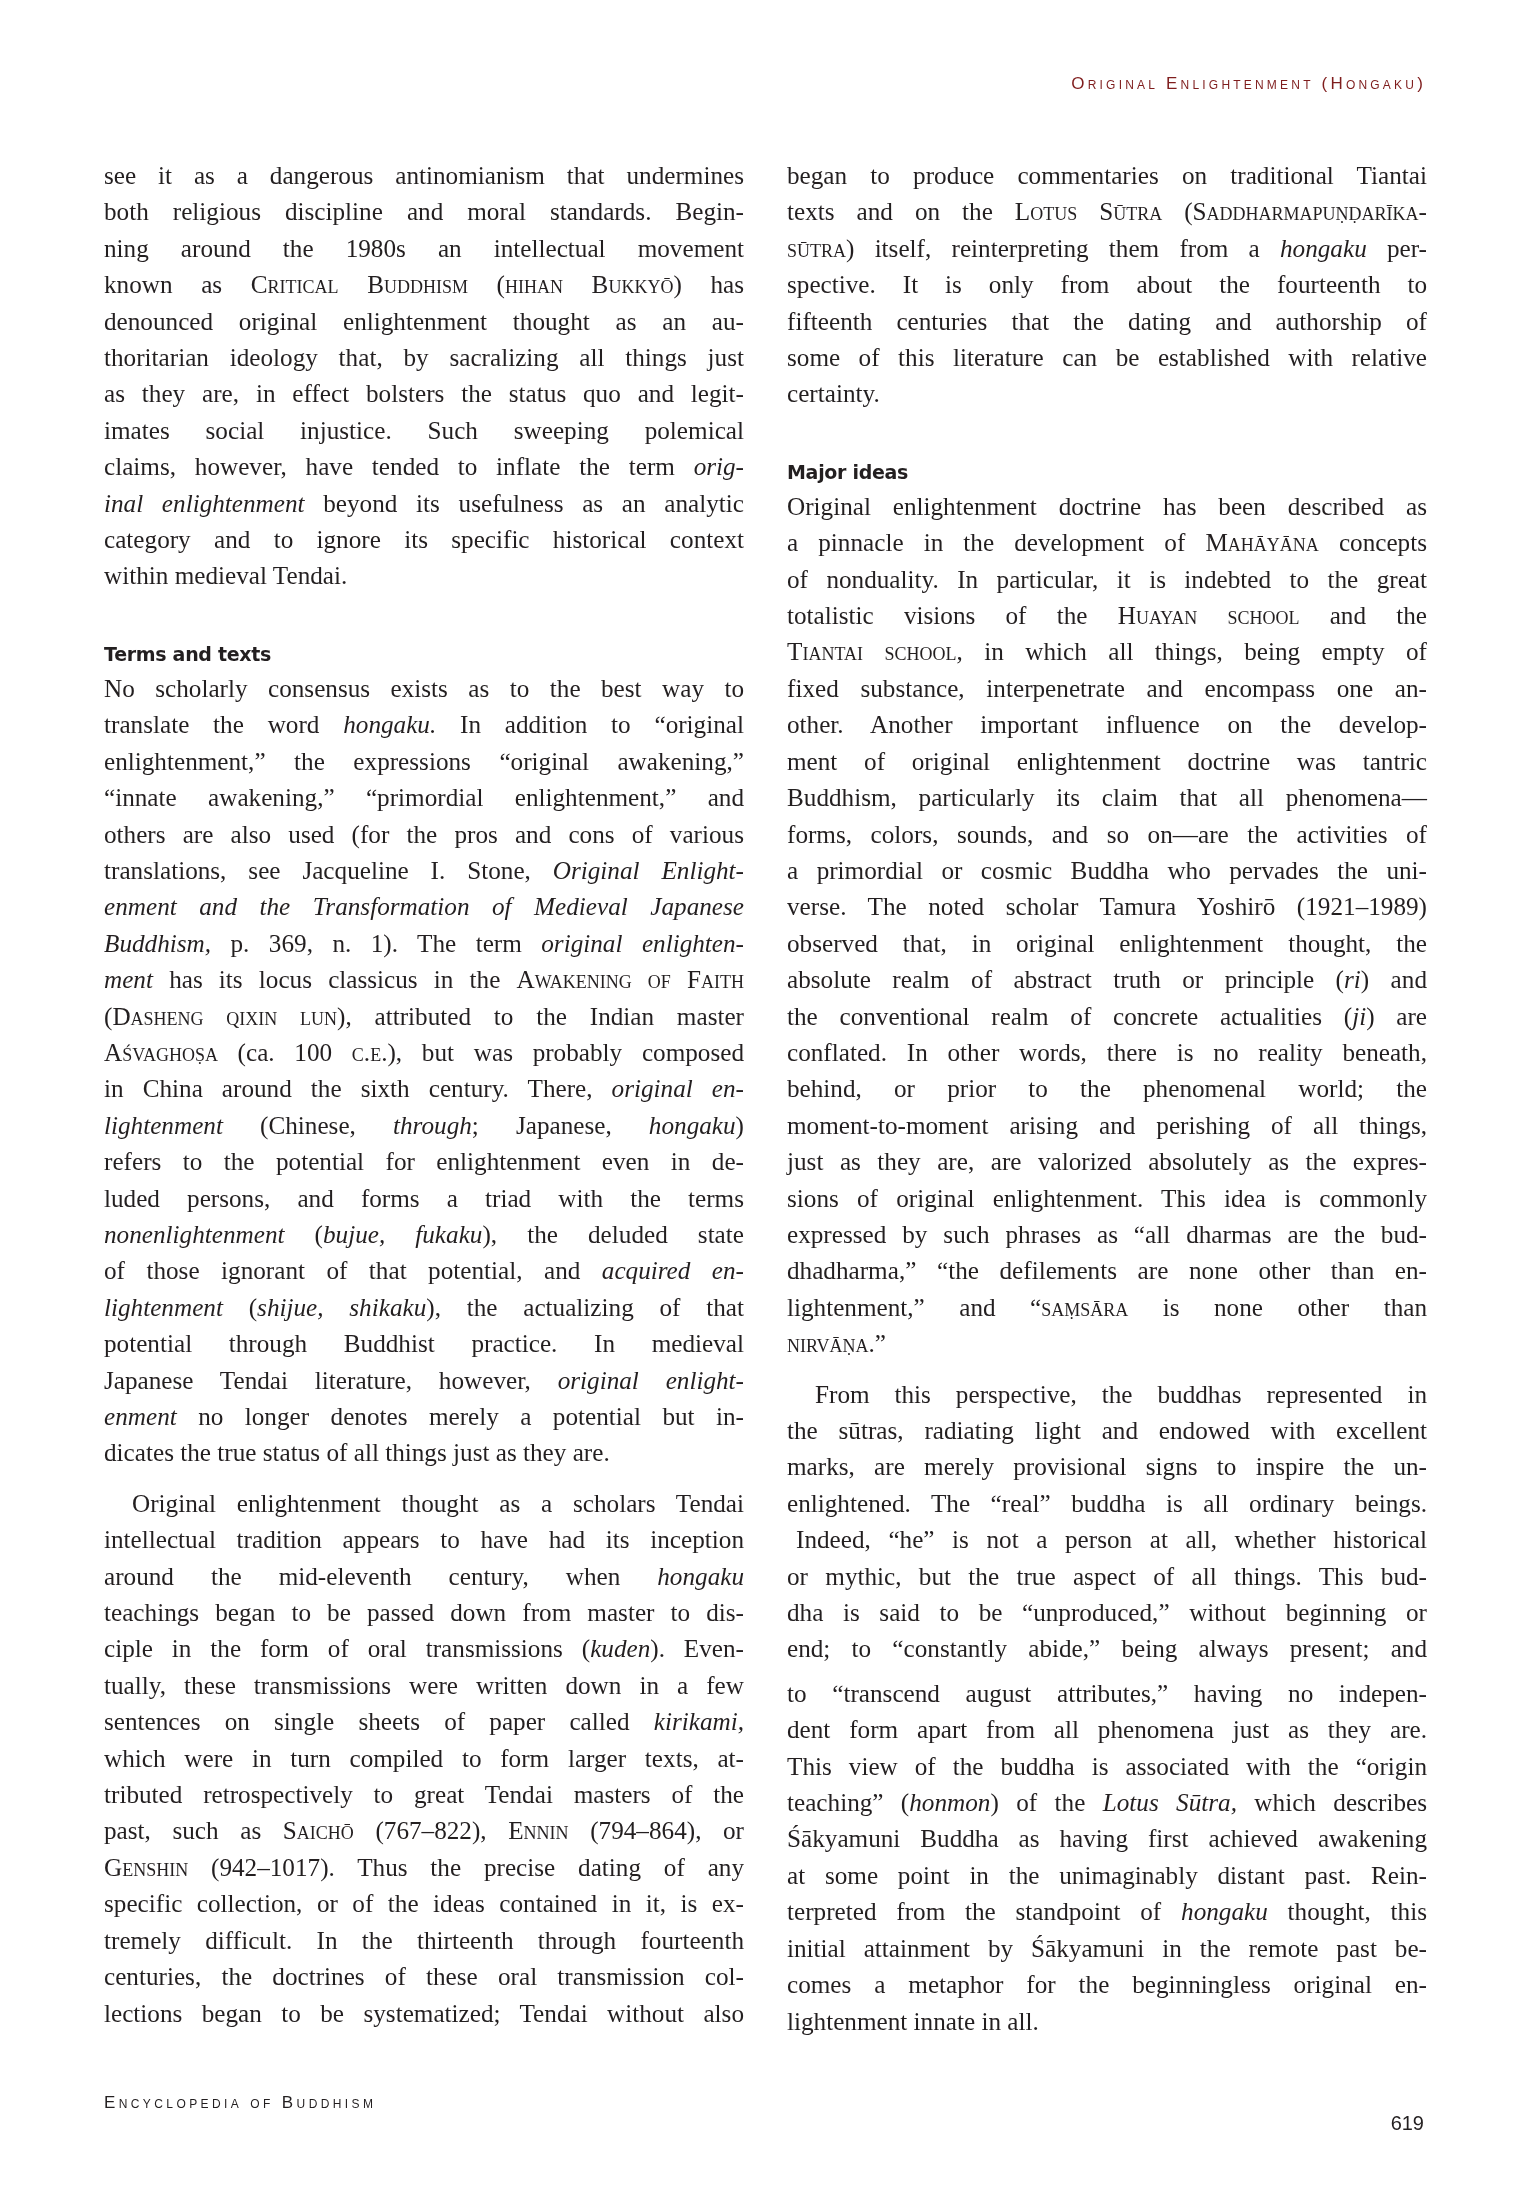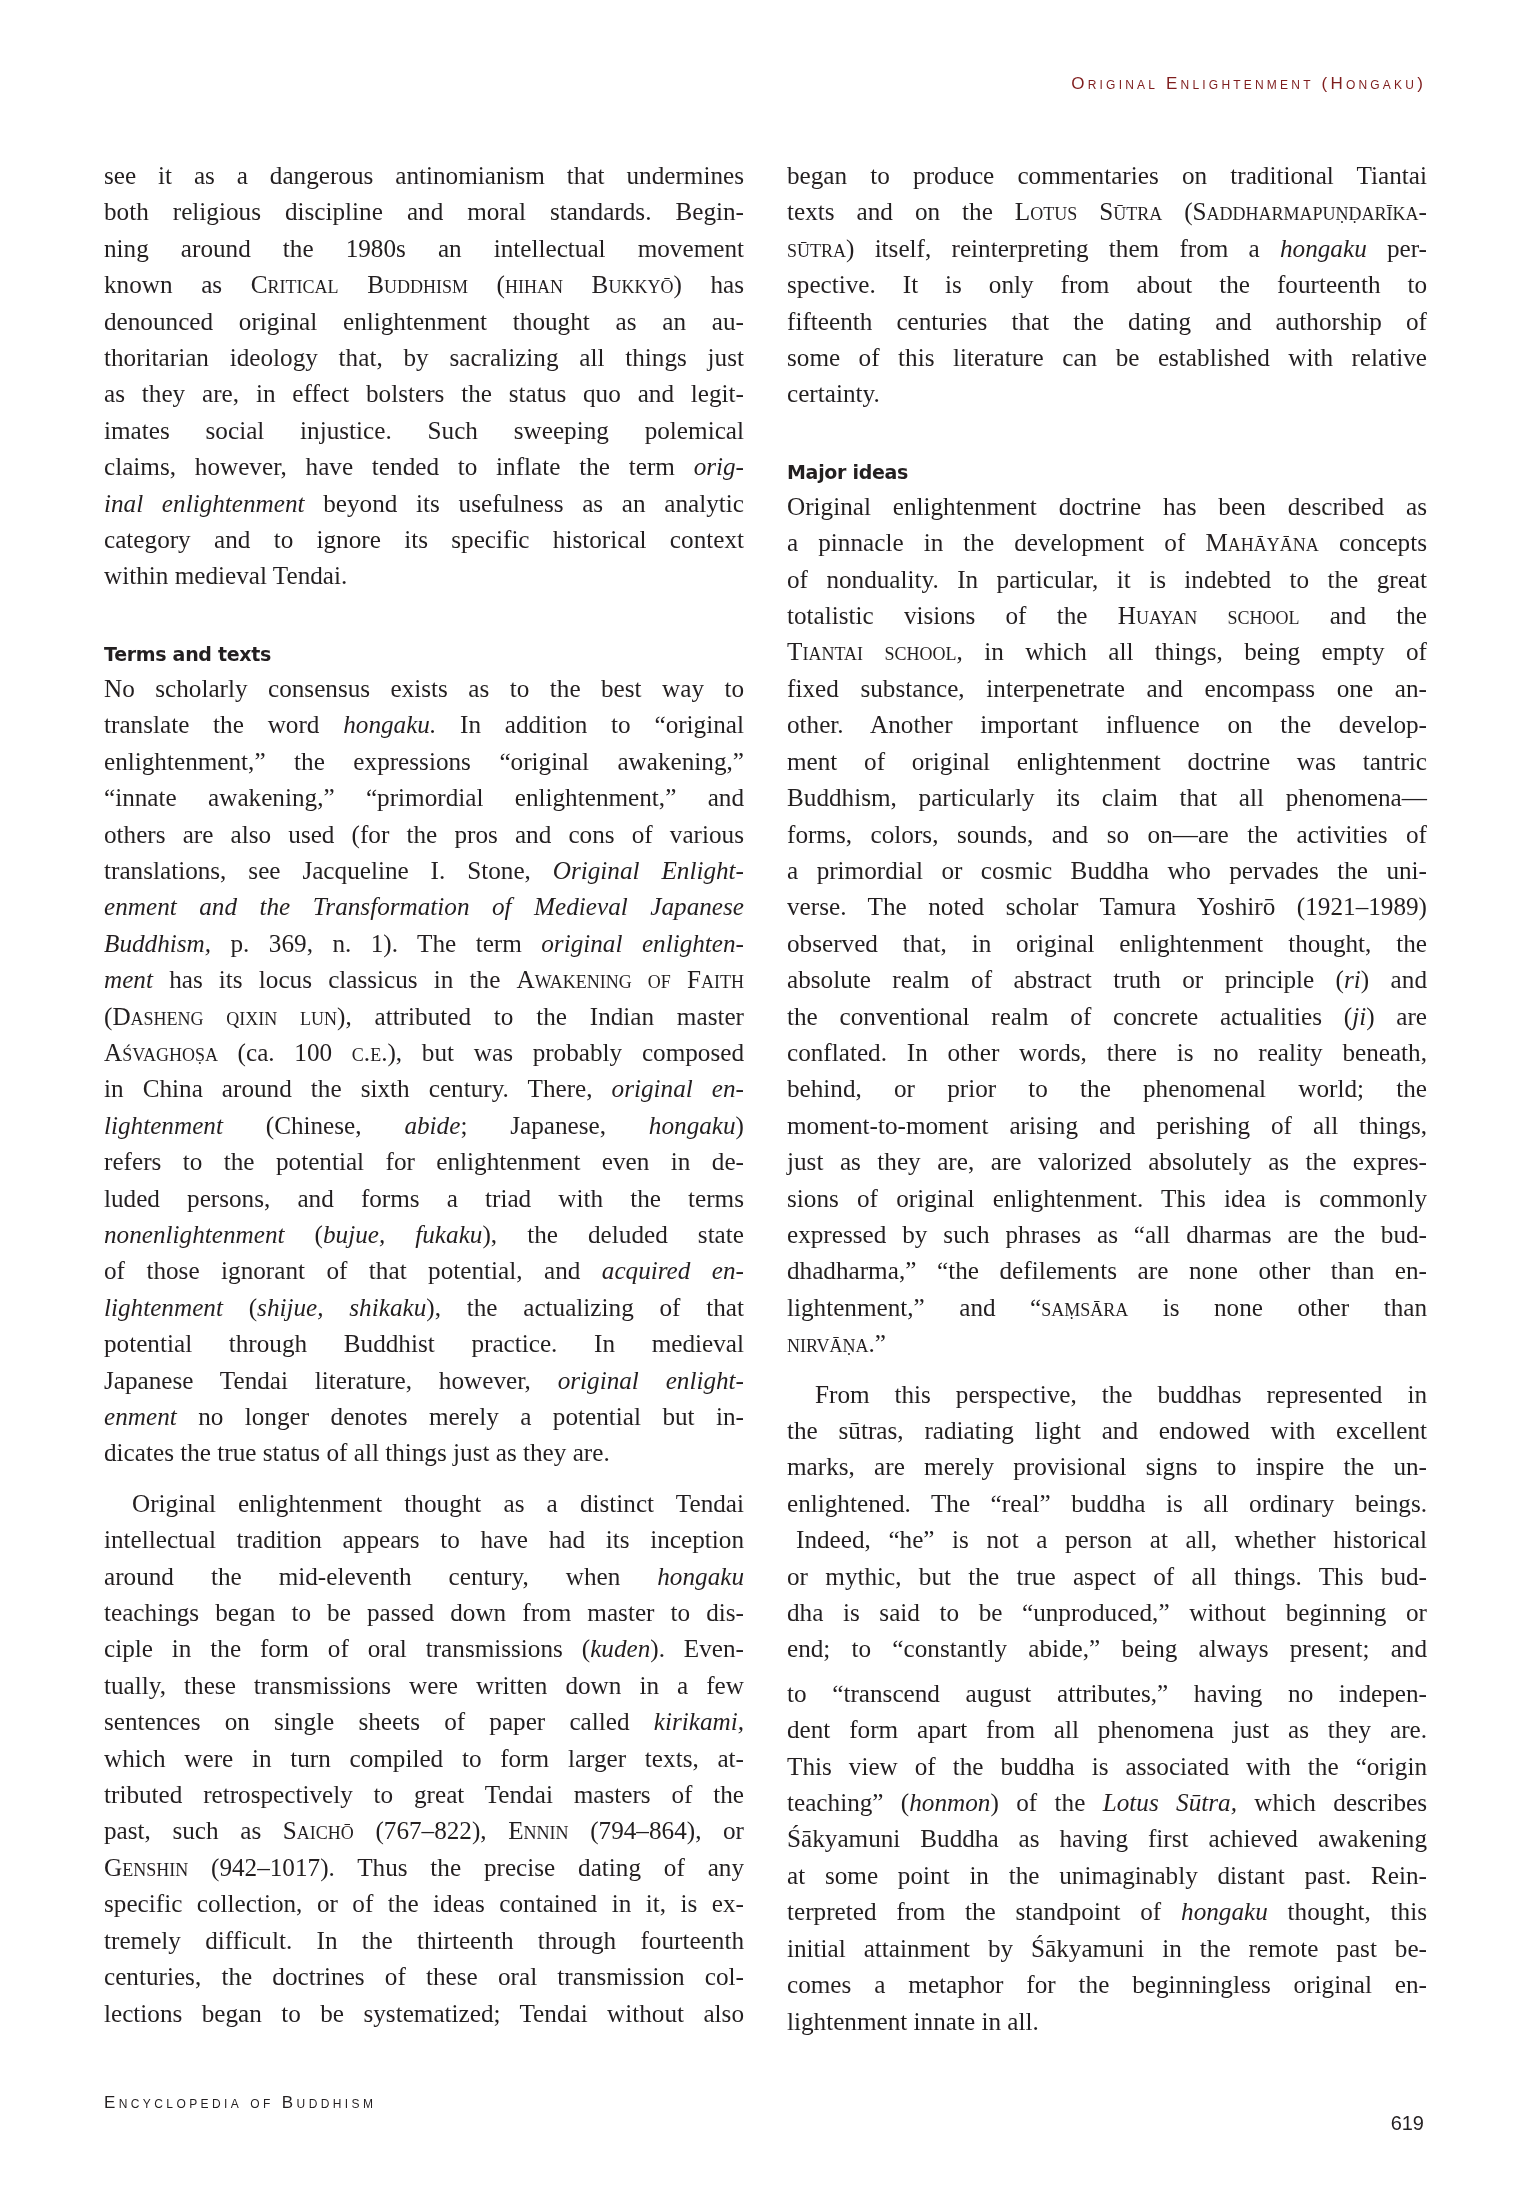--- a/index.html
+++ b/index.html
@@ -65,34 +65,34 @@
     <span class="line">enlightenment,” the expressions “original awakening,”</span>
     <span class="line">“innate awakening,” “primordial enlightenment,” and</span>
     <span class="line">others are also used (for the pros and cons of various</span>
     <span class="line">translations, see Jacqueline I. Stone, <i>Original Enlight-</i></span>
     <span class="line"><i>enment and the Transformation of Medieval Japanese</i></span>
     <span class="line"><i>Buddhism,</i> p. 369, n. 1). The term <i>original enlighten-</i></span>
     <span class="line"><i>ment</i> has its locus classicus in the <span class="sc">Awakening of Faith</span></span>
     <span class="line">(<span class="sc">Dasheng qixin lun</span>), attributed to the Indian master</span>
     <span class="line"><span class="sc">Aśvaghoṣa</span> (ca. 100 <span class="sc">c.e.</span>), but was probably composed</span>
     <span class="line">in China around the sixth century. There, <i>original en-</i></span>
-    <span class="line"><i>lightenment</i> (Chinese, <i>abide</i>; Japanese, <i>hongaku</i>)</span>
+    <span class="line"><i>lightenment</i> (Chinese, <i>through</i>; Japanese, <i>hongaku</i>)</span>
     <span class="line">refers to the potential for enlightenment even in de-</span>
     <span class="line">luded persons, and forms a triad with the terms</span>
     <span class="line"><i>nonenlightenment</i> (<i>bujue, fukaku</i>), the deluded state</span>
     <span class="line">of those ignorant of that potential, and <i>acquired en-</i></span>
     <span class="line"><i>lightenment</i> (<i>shijue, shikaku</i>), the actualizing of that</span>
     <span class="line">potential through Buddhist practice. In medieval</span>
     <span class="line">Japanese Tendai literature, however, <i>original enlight-</i></span>
     <span class="line"><i>enment</i> no longer denotes merely a potential but in-</span>
     <span class="line last">dicates the true status of all things just as they are.</span>
   </p>
 
   <p class="indent">
-    <span class="line" style="text-indent:0;padding-left:28px;">Original enlightenment thought as a distinct Tendai</span>
+    <span class="line" style="text-indent:0;padding-left:28px;">Original enlightenment thought as a scholars Tendai</span>
     <span class="line" style="text-indent:0;">intellectual tradition appears to have had its inception</span>
     <span class="line" style="text-indent:0;">around the mid-eleventh century, when <i>hongaku</i></span>
     <span class="line" style="text-indent:0;">teachings began to be passed down from master to dis-</span>
     <span class="line" style="text-indent:0;">ciple in the form of oral transmissions (<i>kuden</i>). Even-</span>
     <span class="line" style="text-indent:0;">tually, these transmissions were written down in a few</span>
     <span class="line" style="text-indent:0;">sentences on single sheets of paper called <i>kirikami,</i></span>
     <span class="line" style="text-indent:0;">which were in turn compiled to form larger texts, at-</span>
     <span class="line" style="text-indent:0;">tributed retrospectively to great Tendai masters of the</span>
     <span class="line" style="text-indent:0;">past, such as <span class="sc">Saichō</span> (767–822), <span class="sc">Ennin</span> (794–864), or</span>
     <span class="line" style="text-indent:0;"><span class="sc">Genshin</span> (942–1017). Thus the precise dating of any</span>

